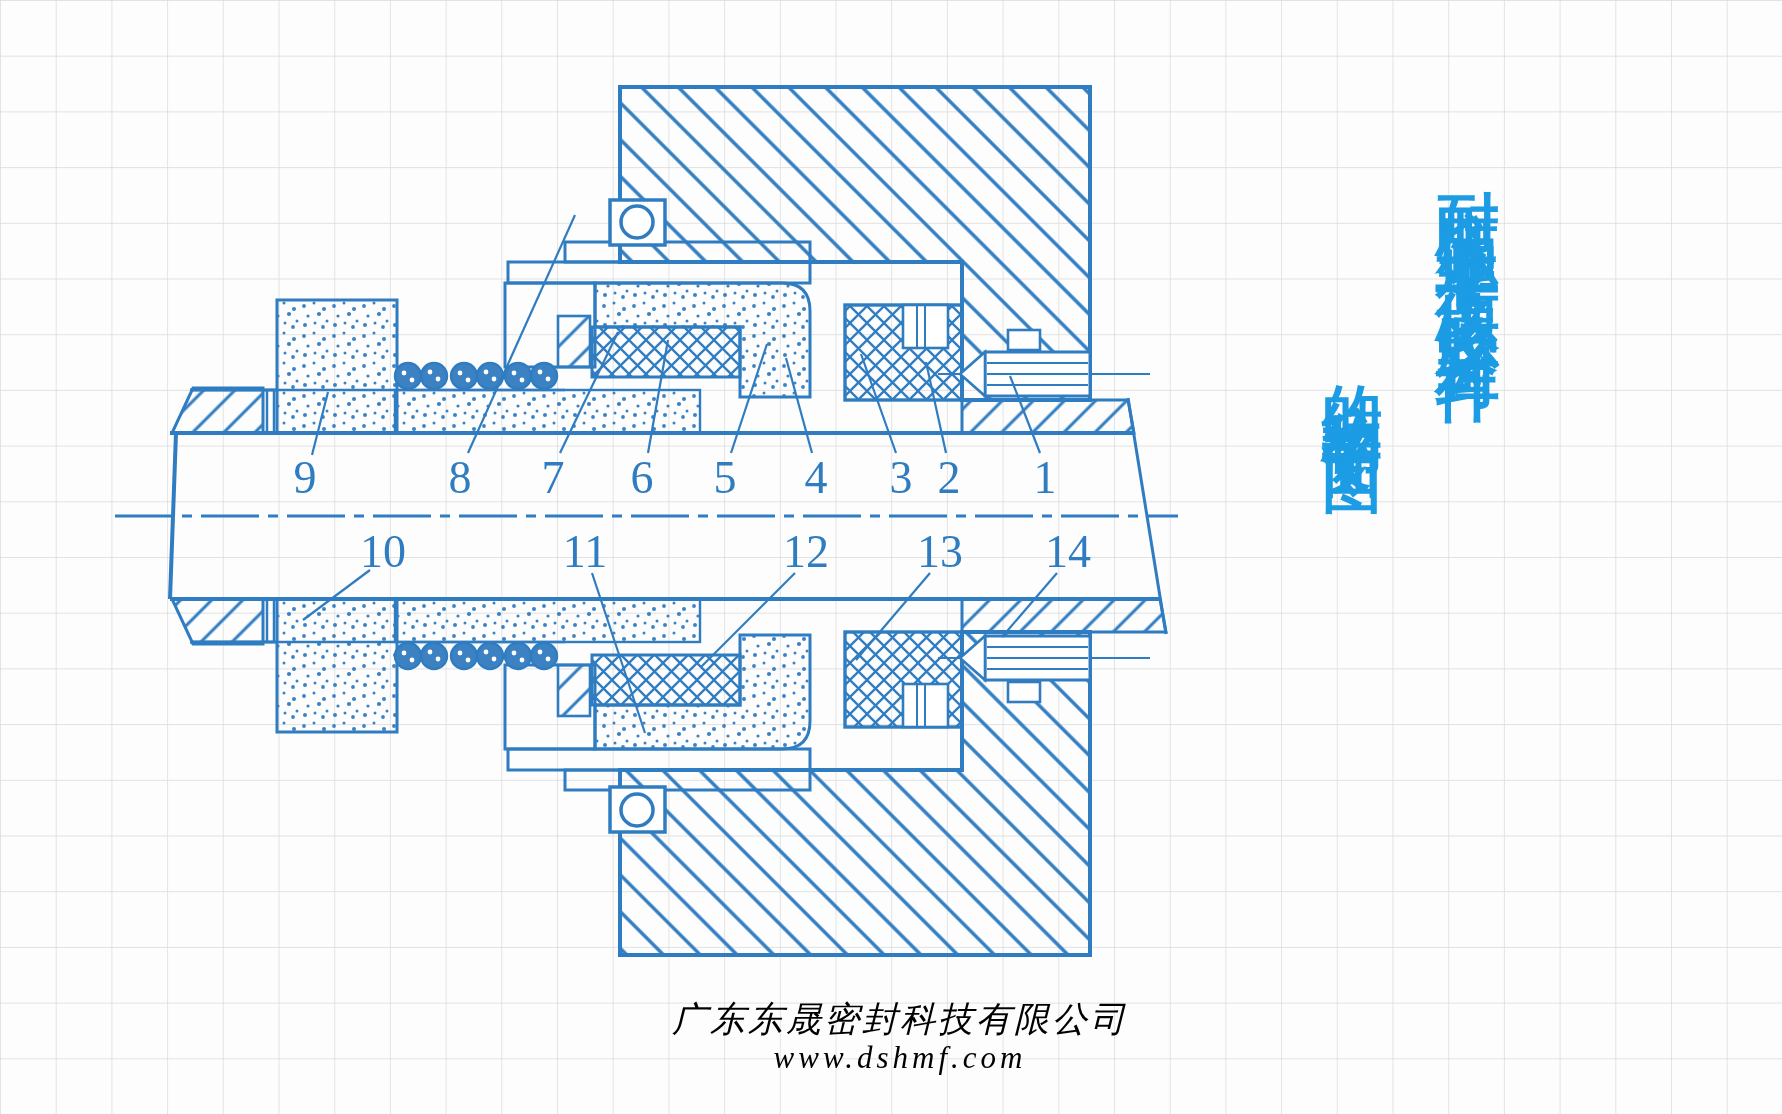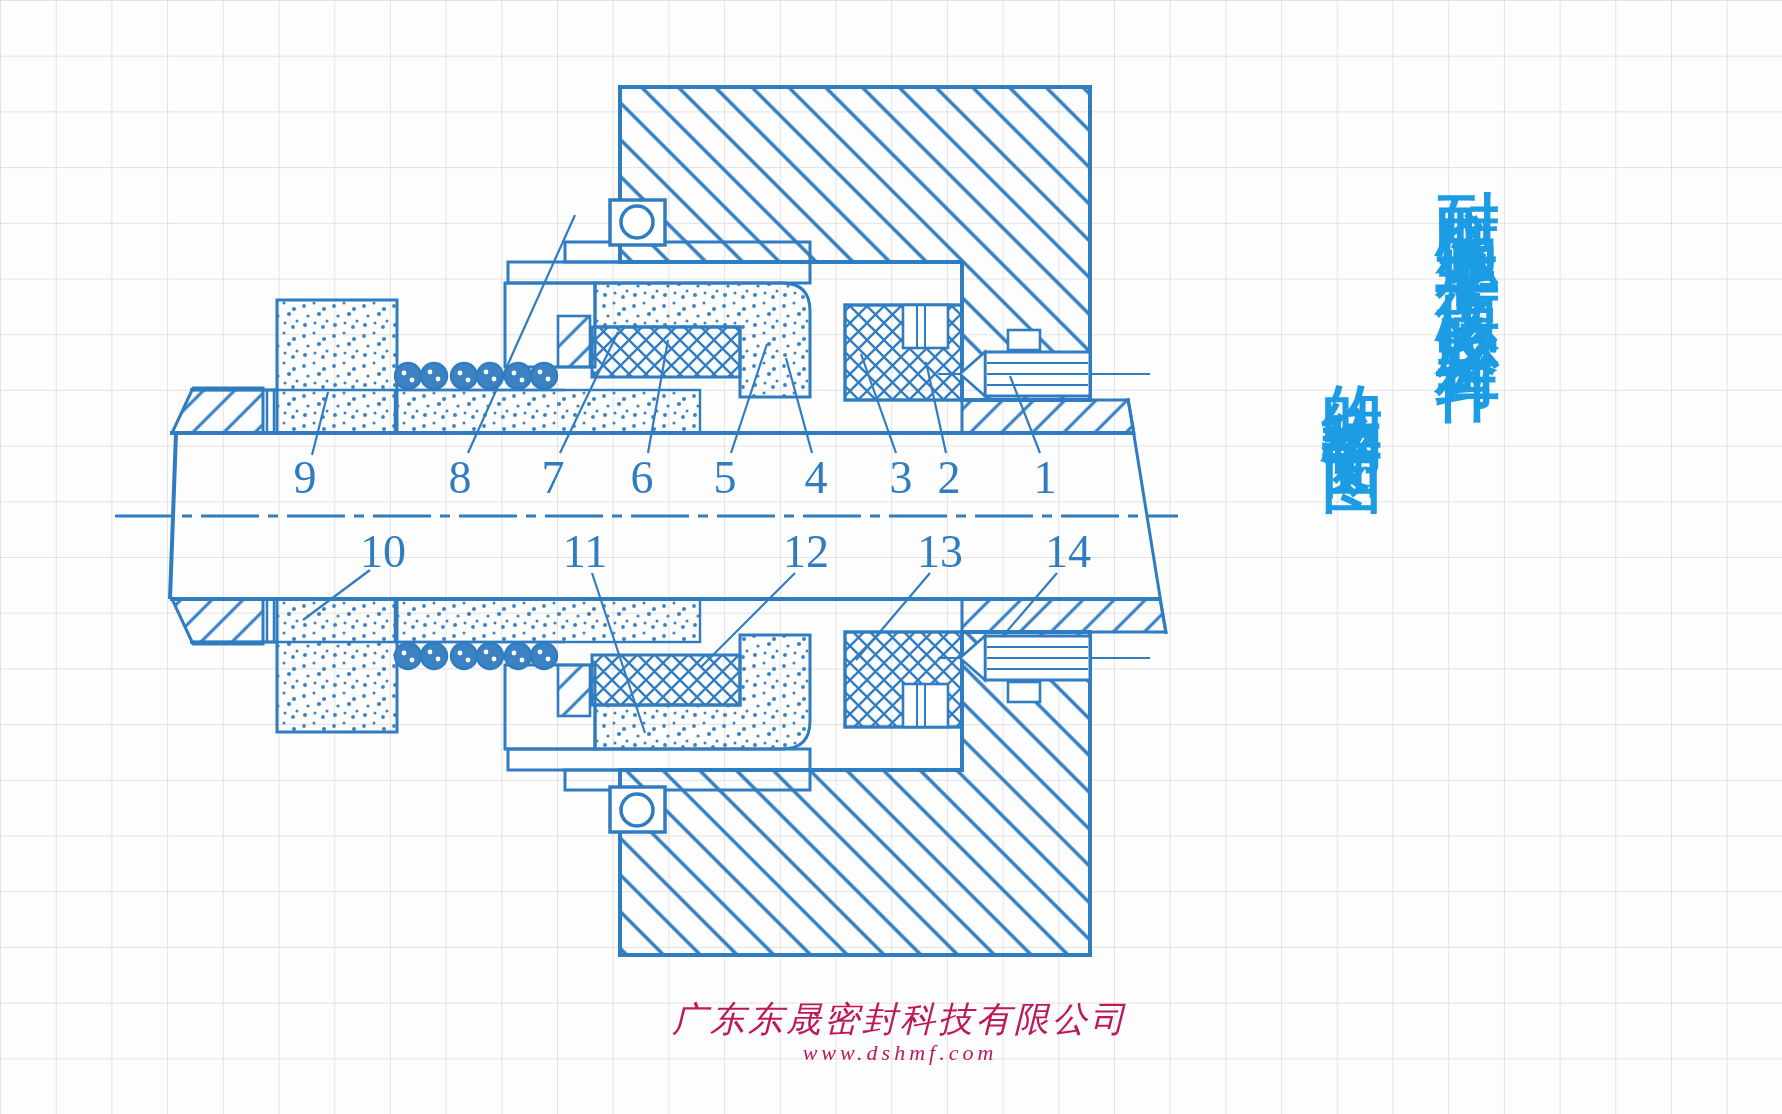--- a/index.html
+++ b/index.html
@@ -19,25 +19,25 @@
     color:#1b9ce4;
     font-weight:600;
     font-family:"Liberation Sans",sans-serif;
     user-select:none;
     line-height:1;
   }
   #title-col-right{ left:1436px; top:140px; font-size:64px; letter-spacing:17px; }
   #title-col-left { left:1322px; top:336px; font-size:60px; letter-spacing:15px; }
   .wm{
     position:absolute;left:900px;transform:translateX(-50%);
-    color:#be185d;font-family:"Liberation Serif",serif;font-style:italic;
+    color:#000000;font-family:"Liberation Serif",serif;font-style:italic;
     white-space:nowrap;text-align:center;user-select:none;
   }
   #wm-company{ top:996px; font-size:35px; letter-spacing:3px; }
-  #wm-site{ top:1040px; font-size:22px; letter-spacing:4px; }
+  #wm-site{ top:1040px; font-size:31px; letter-spacing:4px; }
 </style>
 </head>
 <body>
 
 <div id="stage">
 
   <svg width="1782" height="1114" viewBox="0 0 1782 1114">
     <defs>
       <pattern id="grid" width="55.7" height="55.7" patternUnits="userSpaceOnUse">
         <path d="M 55.7 0 L 0 0 0 55.7" fill="none" stroke="#d9d9d9" stroke-width="1.4"></path>

